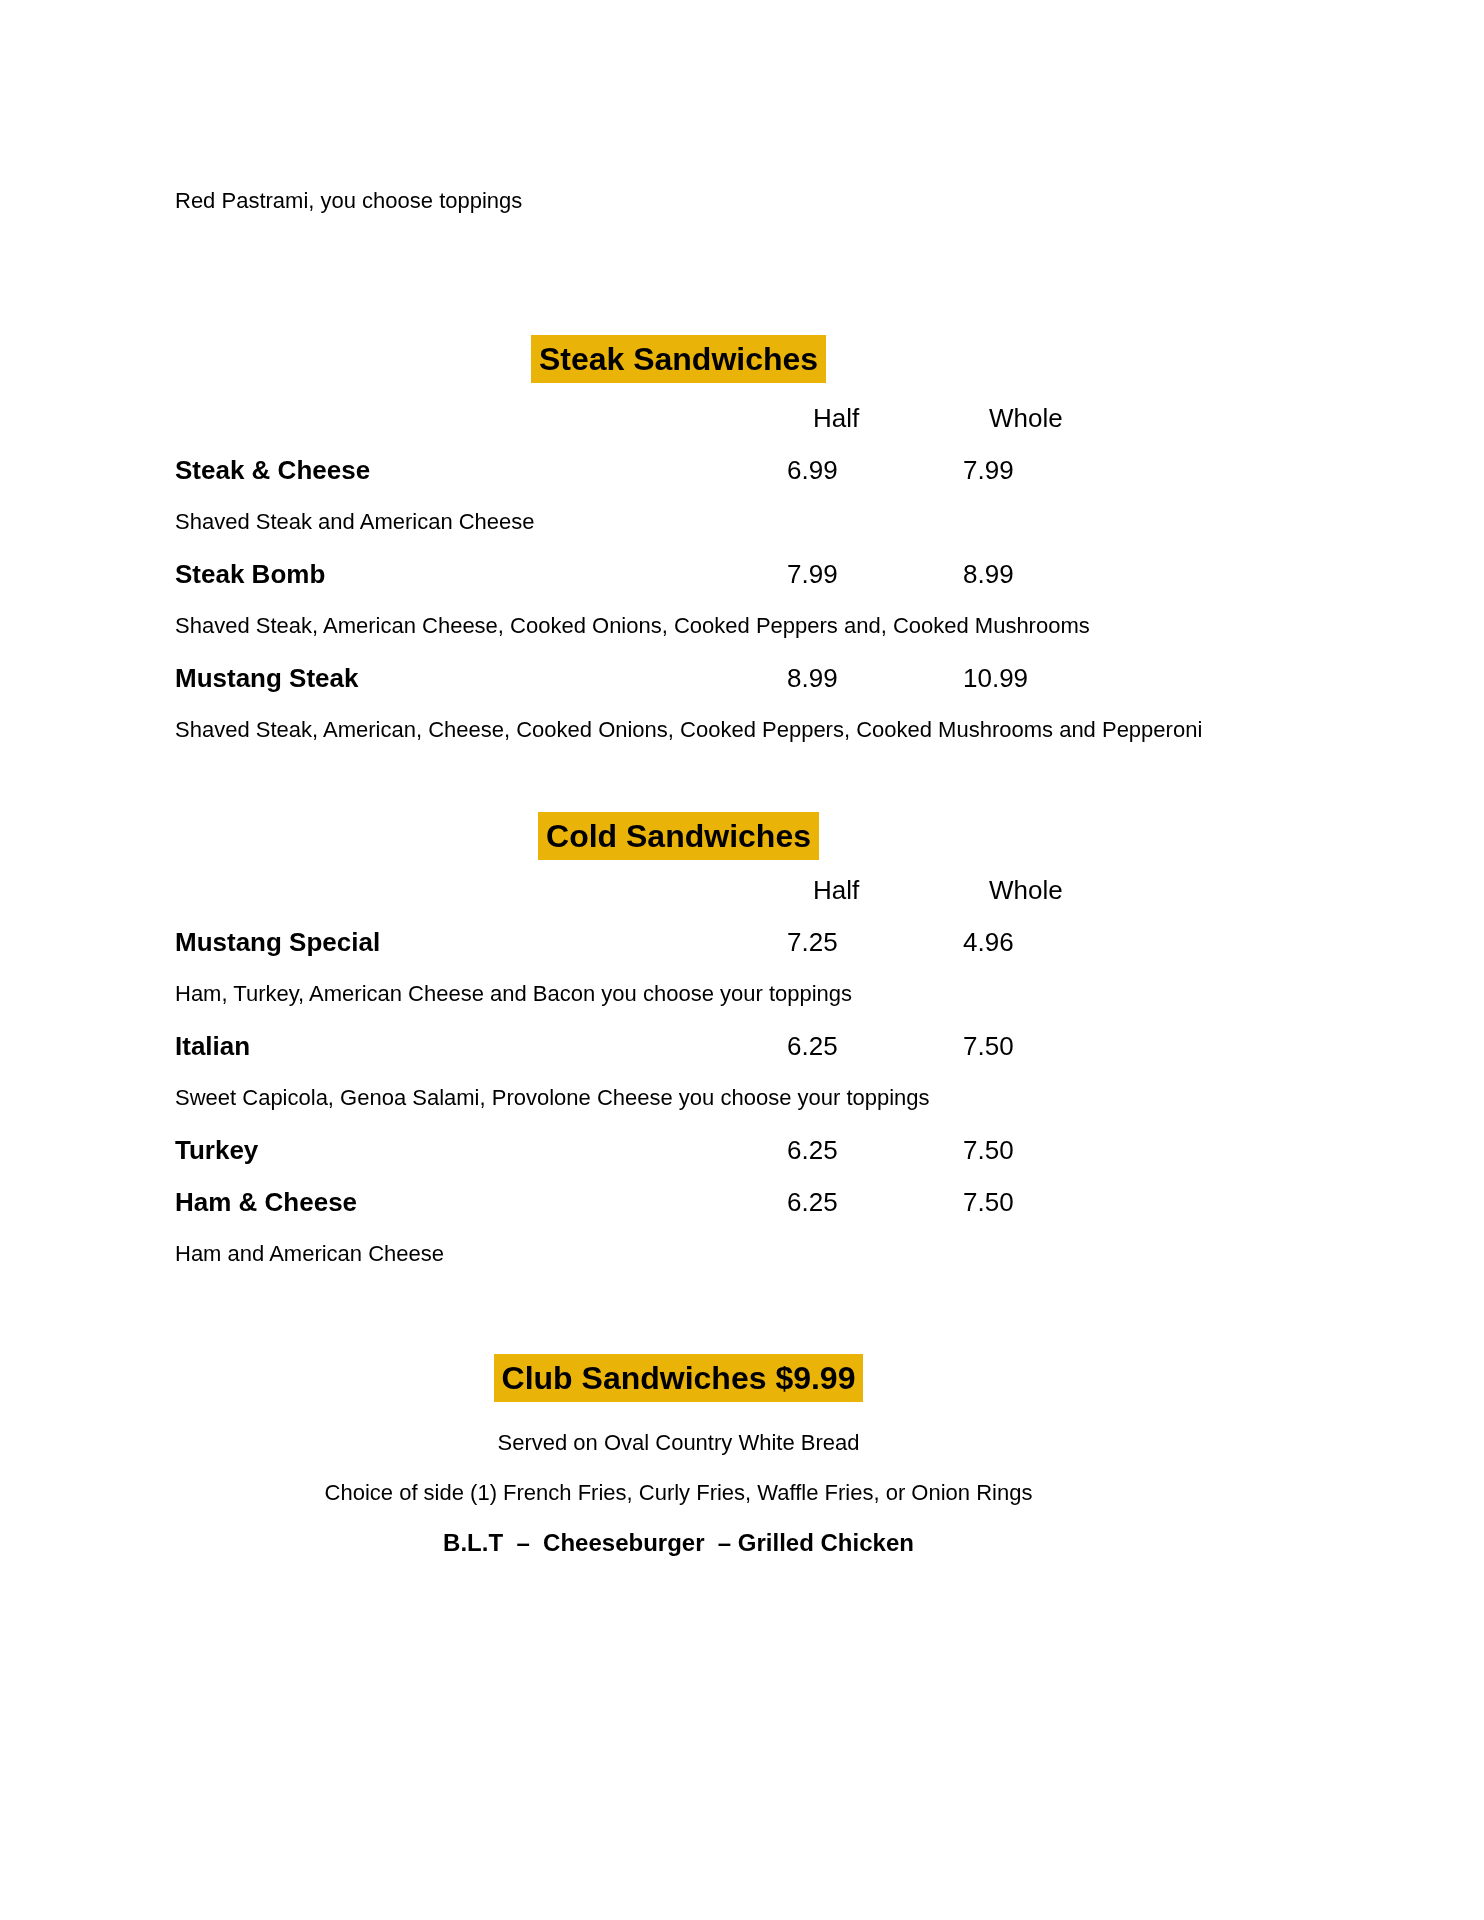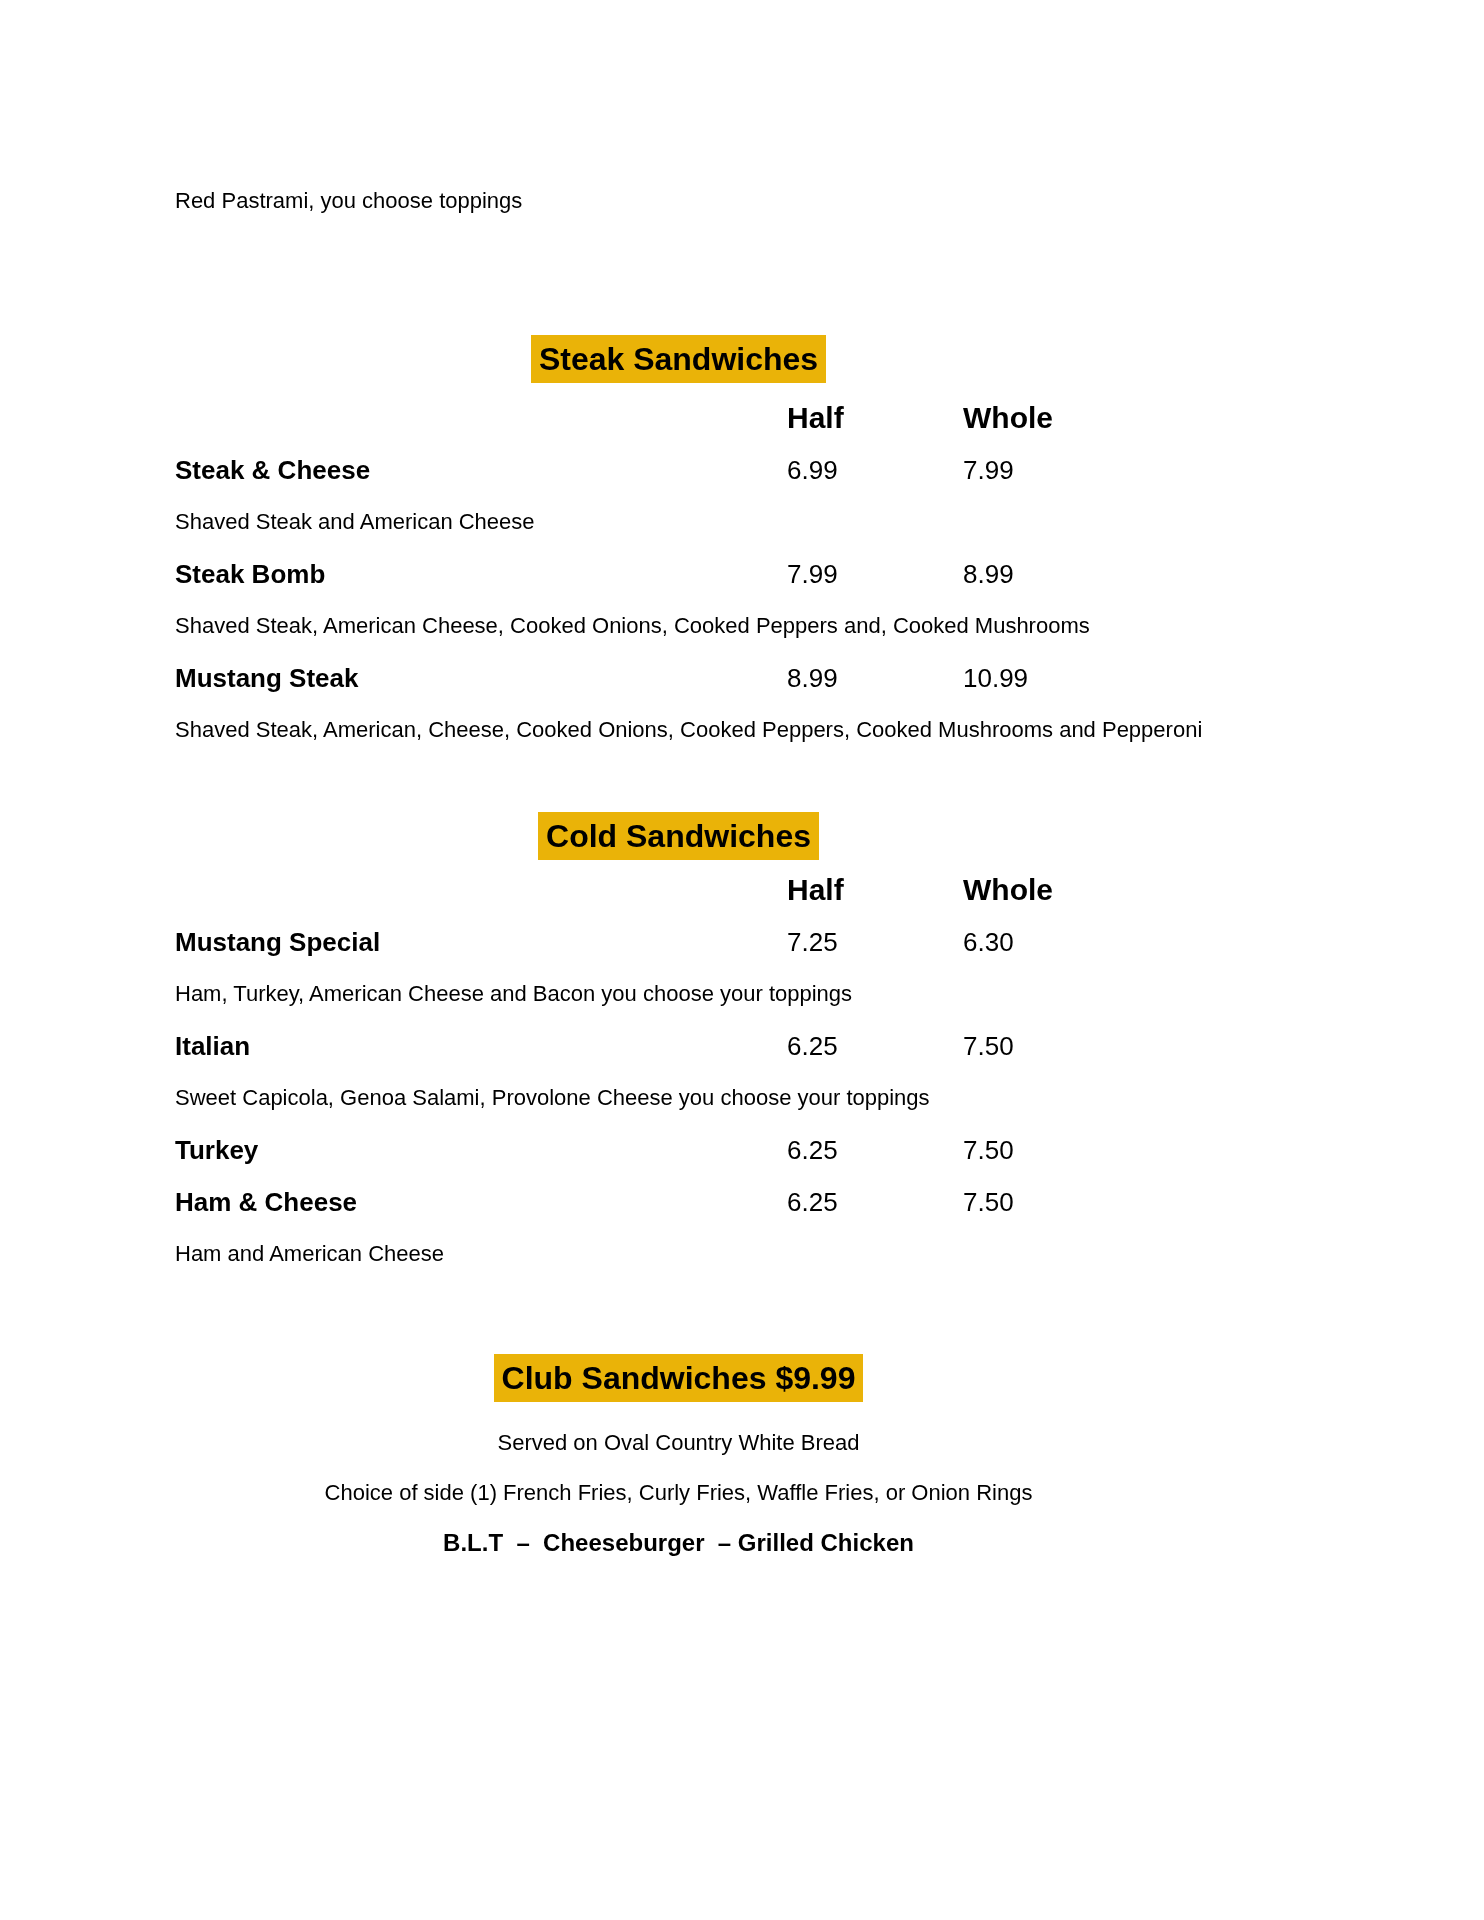--- a/index.html
+++ b/index.html
@@ -35,21 +35,21 @@
 
   .grid {
     display: grid;
     grid-template-columns: 612px 176px 346px;
     height: 52px;
     line-height: 52px;
     align-items: baseline;
   }
   .hdr-steak { margin-top: 9px; }
   .hdr-cold  { margin-top: 4px; }
-  .col-header { font-weight: bold; font-size: 30px; }
+  .col-header { font-weight: normal; font-size: 26px; margin-left: 26px; }
   .item-name  { font-weight: bold; font-size: 26px; white-space: nowrap; }
   .price      { font-size: 26px; }
   .desc-row .desc {
     grid-column: 1 / -1;
     font-size: 22px;
     white-space: nowrap;
   }
 
   .center-line {
     margin: 0;
@@ -111,21 +111,21 @@
 
     <div class="grid hdr-cold">
       <div></div>
       <div class="col-header">Half</div>
       <div class="col-header">Whole</div>
     </div>
 
     <div class="grid">
       <div class="item-name">Mustang Special</div>
       <div class="price">7.25</div>
-      <div class="price">6.30</div>
+      <div class="price">4.96</div>
     </div>
     <div class="grid desc-row">
       <div class="desc">Ham, Turkey, American Cheese and Bacon you choose your toppings</div>
     </div>
 
     <div class="grid">
       <div class="item-name">Italian</div>
       <div class="price">6.25</div>
       <div class="price">7.50</div>
     </div>

